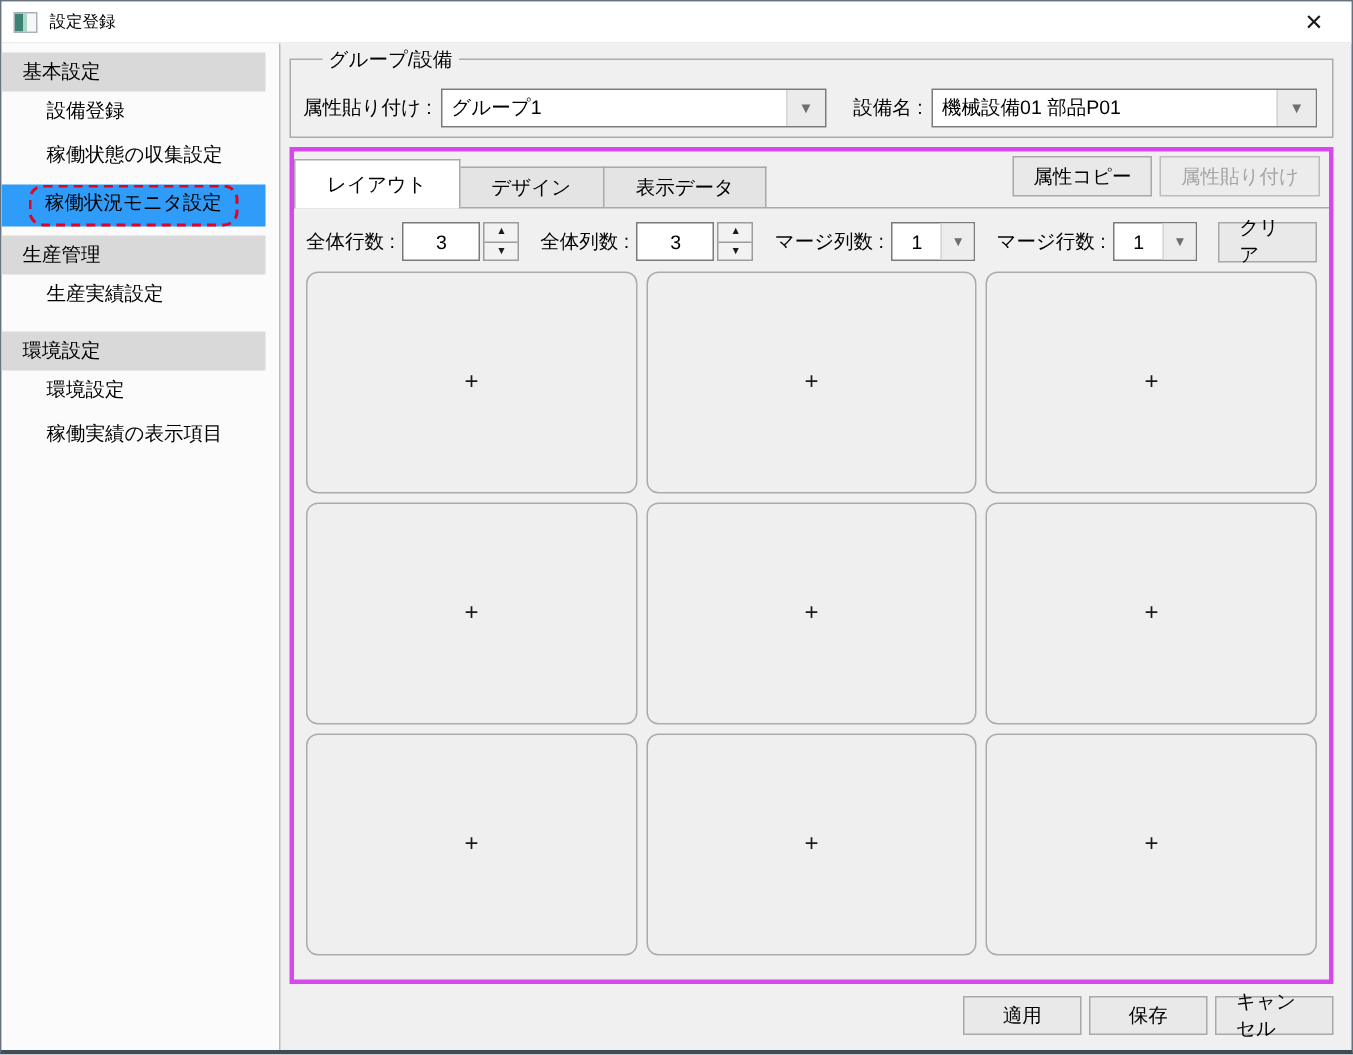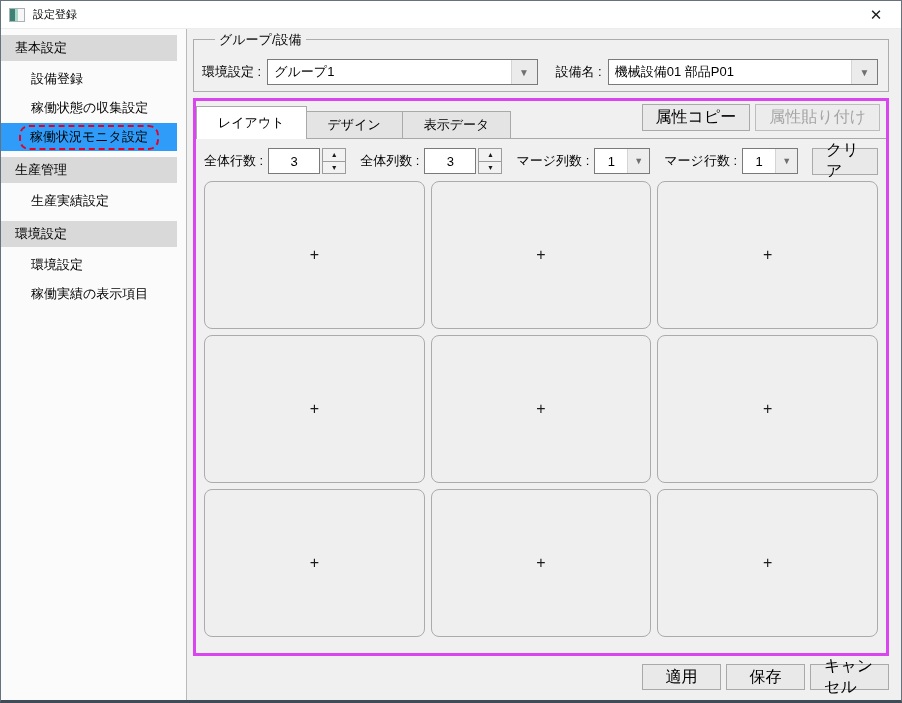--- a/index.html
+++ b/index.html
@@ -48,21 +48,21 @@
   .side-header {
     width: 176px; height: 26px;
     background: #d9d9d9;
     display: flex; align-items: center;
     padding-left: 14px;
     margin: 6px 0 4px 0;
   }
   .side-header:first-child { margin-top: 0; }
   .side-item {
     width: 176px; height: 28px;
-    display: flex; align-items: center;
+    display: flex; 
     padding-left: 30px;
     margin: 1px 0;
   }
   .side-item.selected {
     background: #2f9cfa;
     padding-left: 18px;
   }
   .focus-ring {
     border: 2px dashed #e60023;
     border-radius: 10px;
@@ -121,21 +121,21 @@
     background: #ffffff;
     height: 33px;
     margin-bottom: -1px;
     position: relative; z-index: 2;
   }
   .strip-buttons { margin-left: auto; margin-bottom: 7px; display: flex; gap: 5px; }
   .btn {
     height: 27px; background: #e9e9e9;
     border: 1px solid #a9a9a9;
     display: flex; align-items: center; justify-content: center;
-    padding: 0 13px; font-size: 16px; color: #000;
+    padding: 0 13px; font-size: 13px; color: #000;
   }
   .btn.disabled { color: #a5a5a5; border-color: #bdbdbd; background: #ececec; }
   
   .controls-row {
     flex: 0 0 36px;
     display: flex; align-items: center;
     padding: 8px 8px 0 8px;
   }
   .ctl-label { white-space: nowrap; margin-right: 5px; }
   .spinbox { display: flex; height: 26px; margin-right: 14px; }
@@ -222,21 +222,21 @@
       </div>
       <div class="side-item">
         <span>稼働実績の表示項目</span>
       </div>
     </div>
 
     <div class="main">
 
       <div class="groupbox">
         <span class="legend">グループ/設備</span>
-        <span class="field-label">環境設定 :</span>
+        <span class="field-label">属性貼り付け :</span>
         <div class="combo">
           <span class="combo-text">グループ1</span>
           <span class="combo-arrow">▼</span>
         </div>
         <span class="field-label second">設備名 :</span>
         <div class="combo">
           <span class="combo-text">機械設備01 部品P01</span>
           <span class="combo-arrow">▼</span>
         </div>
       </div>

